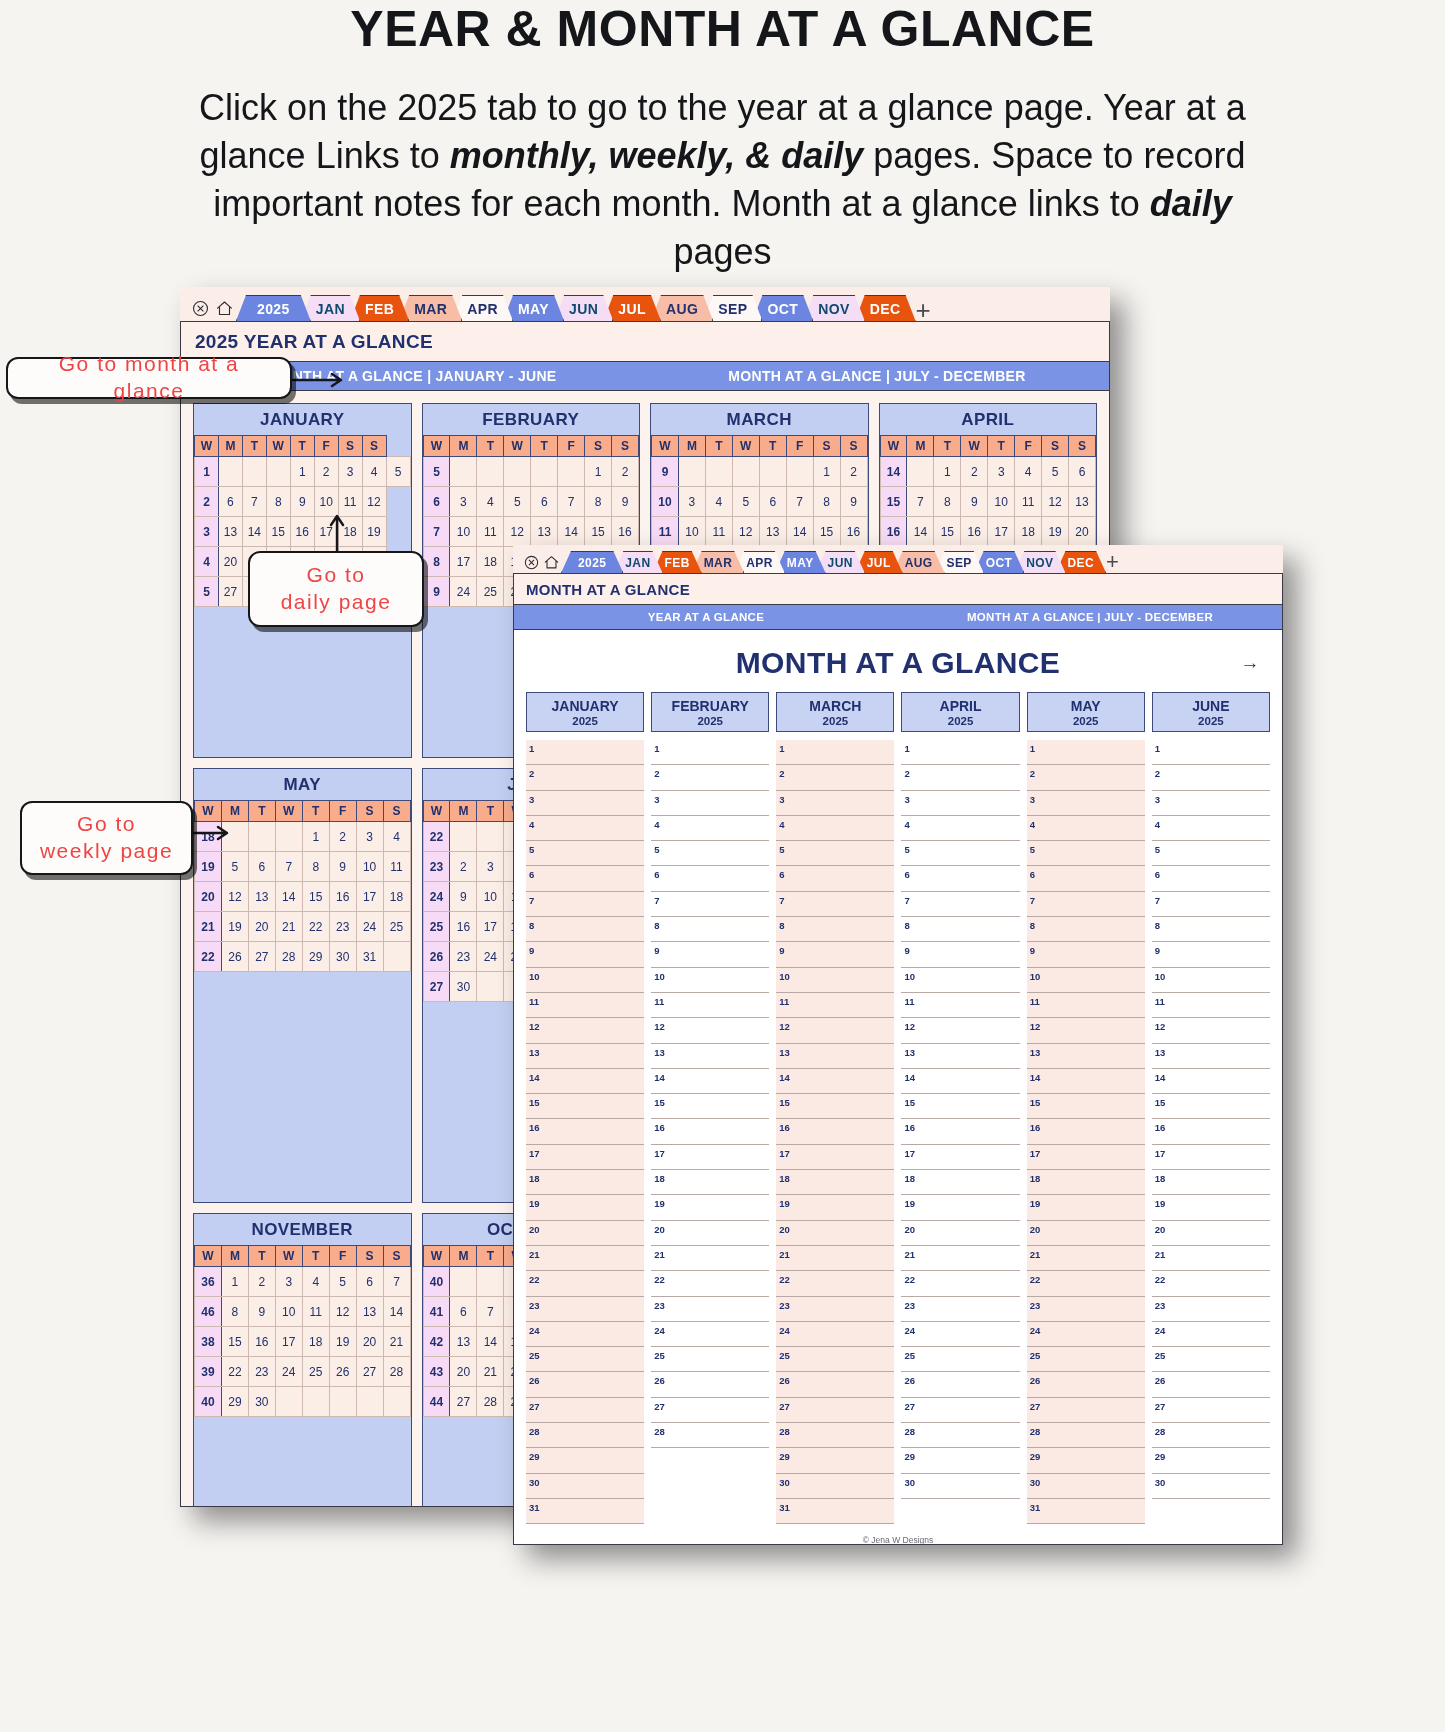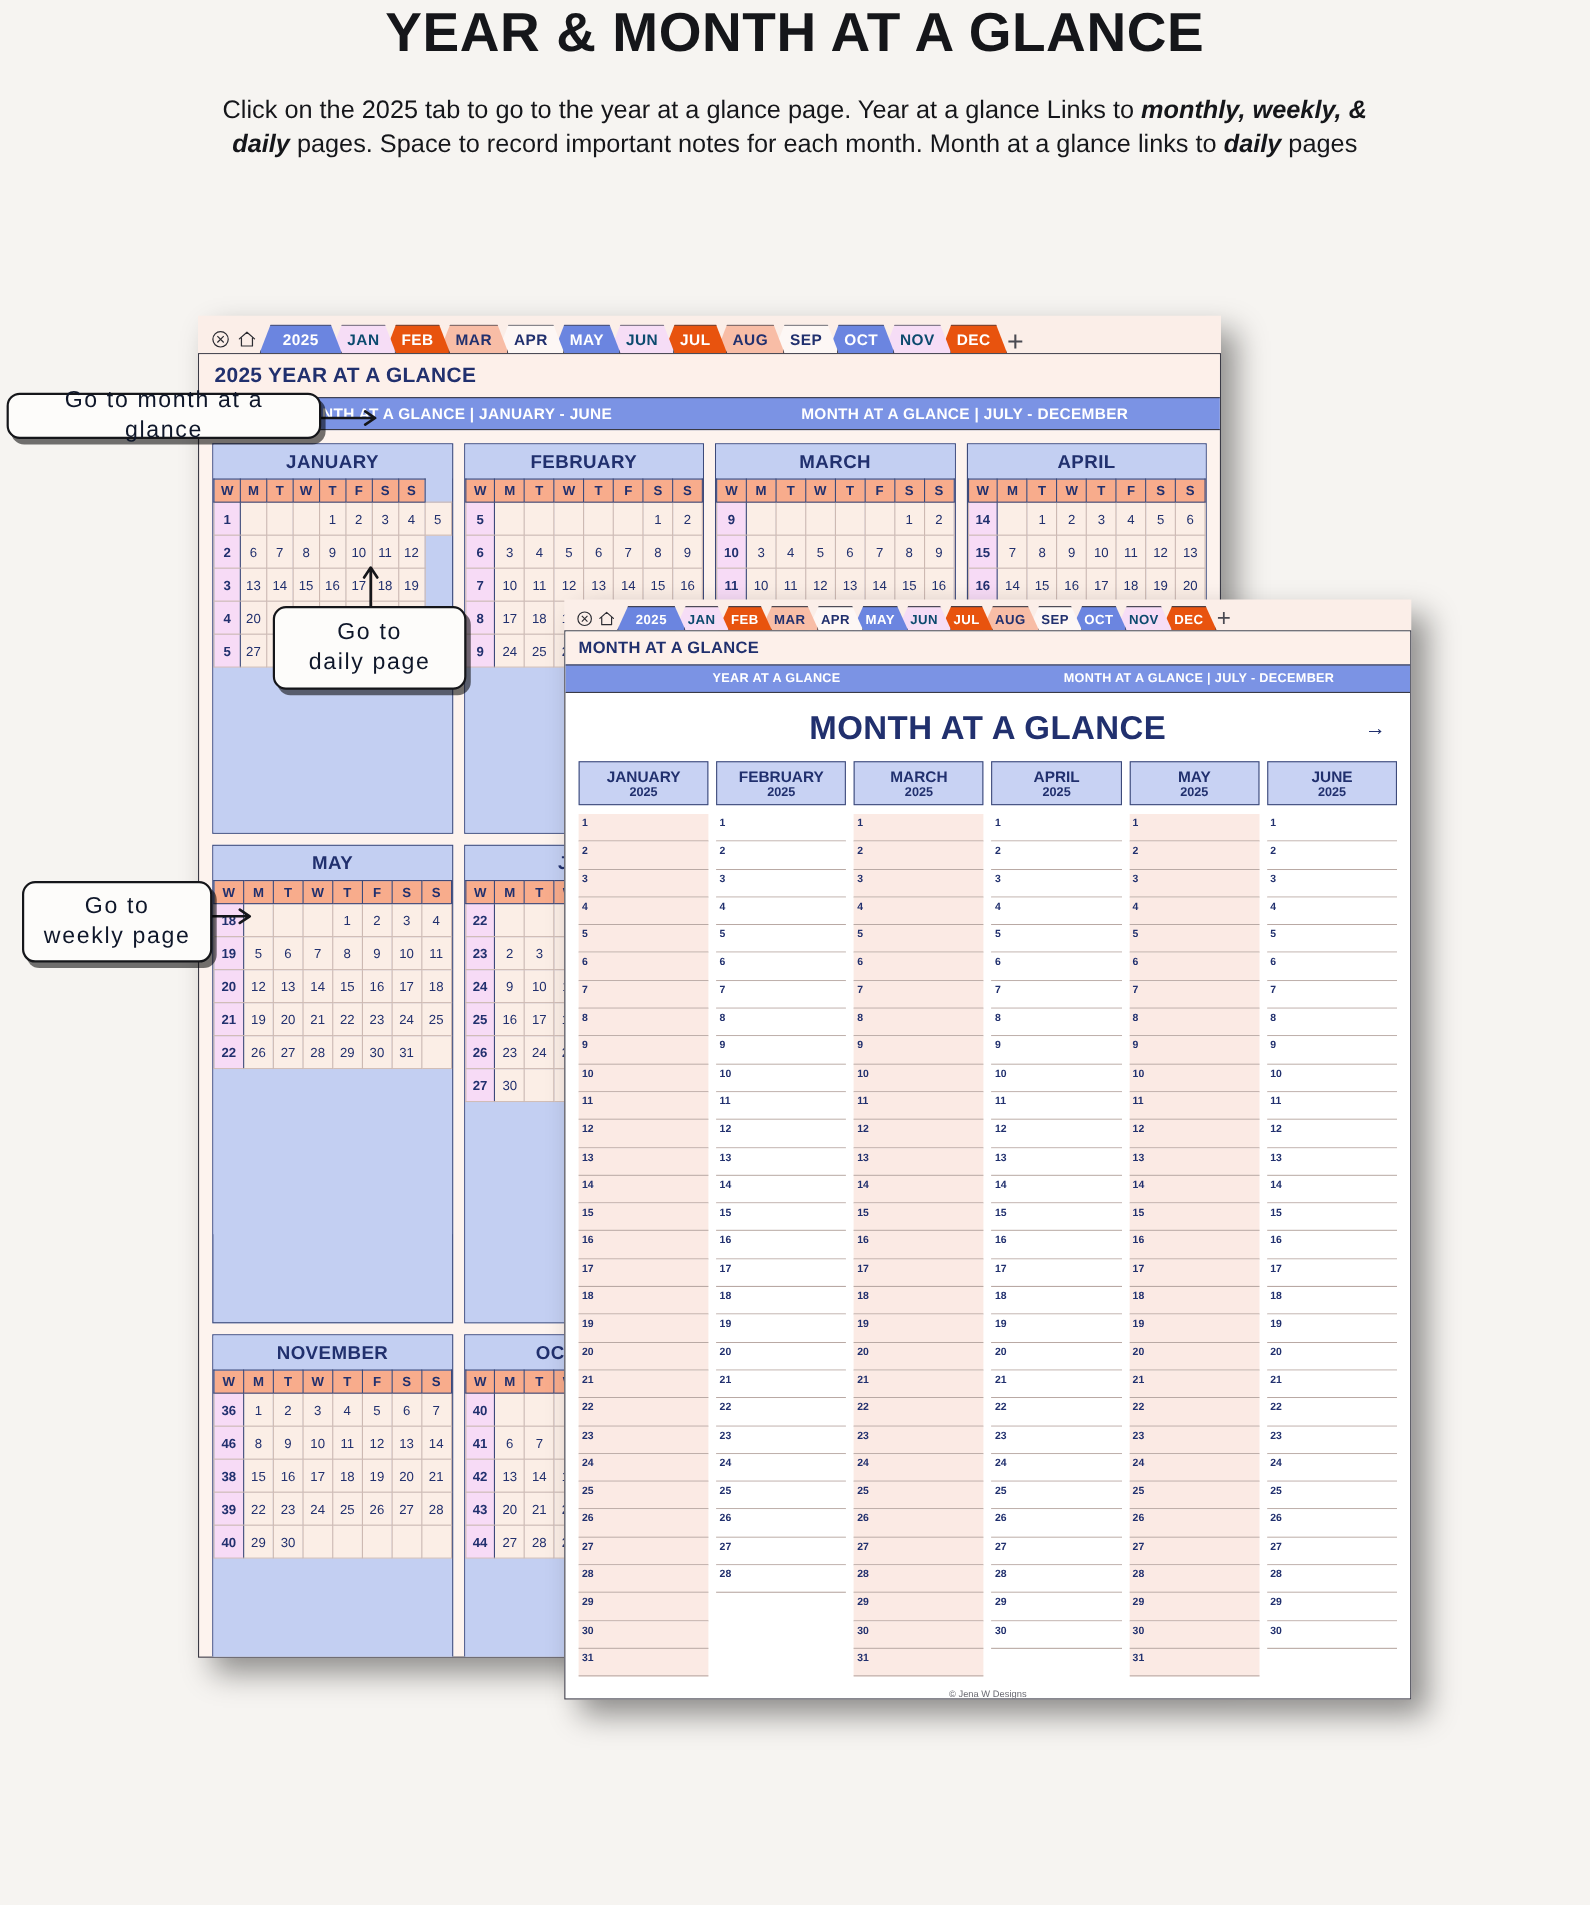--- a/index.html
+++ b/index.html
@@ -15,21 +15,21 @@
     text-align:center;
     font-size:50px;
     font-weight:700;
     color:#15161a;
     letter-spacing:.5px;
   }
   .intro{
     width:1080px;
     margin:26px auto 0;
     text-align:center;
-    font-size:23px;
+    font-size:36px;
     line-height:1.33;
     color:#15161a;
   }
   .intro b{ font-weight:700; font-style:italic; }
 
   
   .planner{
     position:absolute;
     background:#fbeee8;
     box-shadow: 14px 14px 26px rgba(0,0,0,.42);
@@ -214,21 +214,21 @@
 
   
   .callout{
     position:absolute;
     background:#fdfcfa;
     border:2px solid #15161a;
     border-radius:12px;
     box-shadow:4px 5px 0 rgba(0,0,0,.55);
     font-size:21px;
     letter-spacing:1.5px;
-    color:#0f172a;
+    color:#ef4444;
     display:flex;
     align-items:center;
     justify-content:center;
     text-align:center;
     line-height:1.28;
     padding:6px 14px;
     z-index:30;
   }
   #callout-month { left:6px;  top:357px;  width:286px; height:42px; }
   #callout-daily { left:248px; top:551px;  width:176px; height:76px; }

